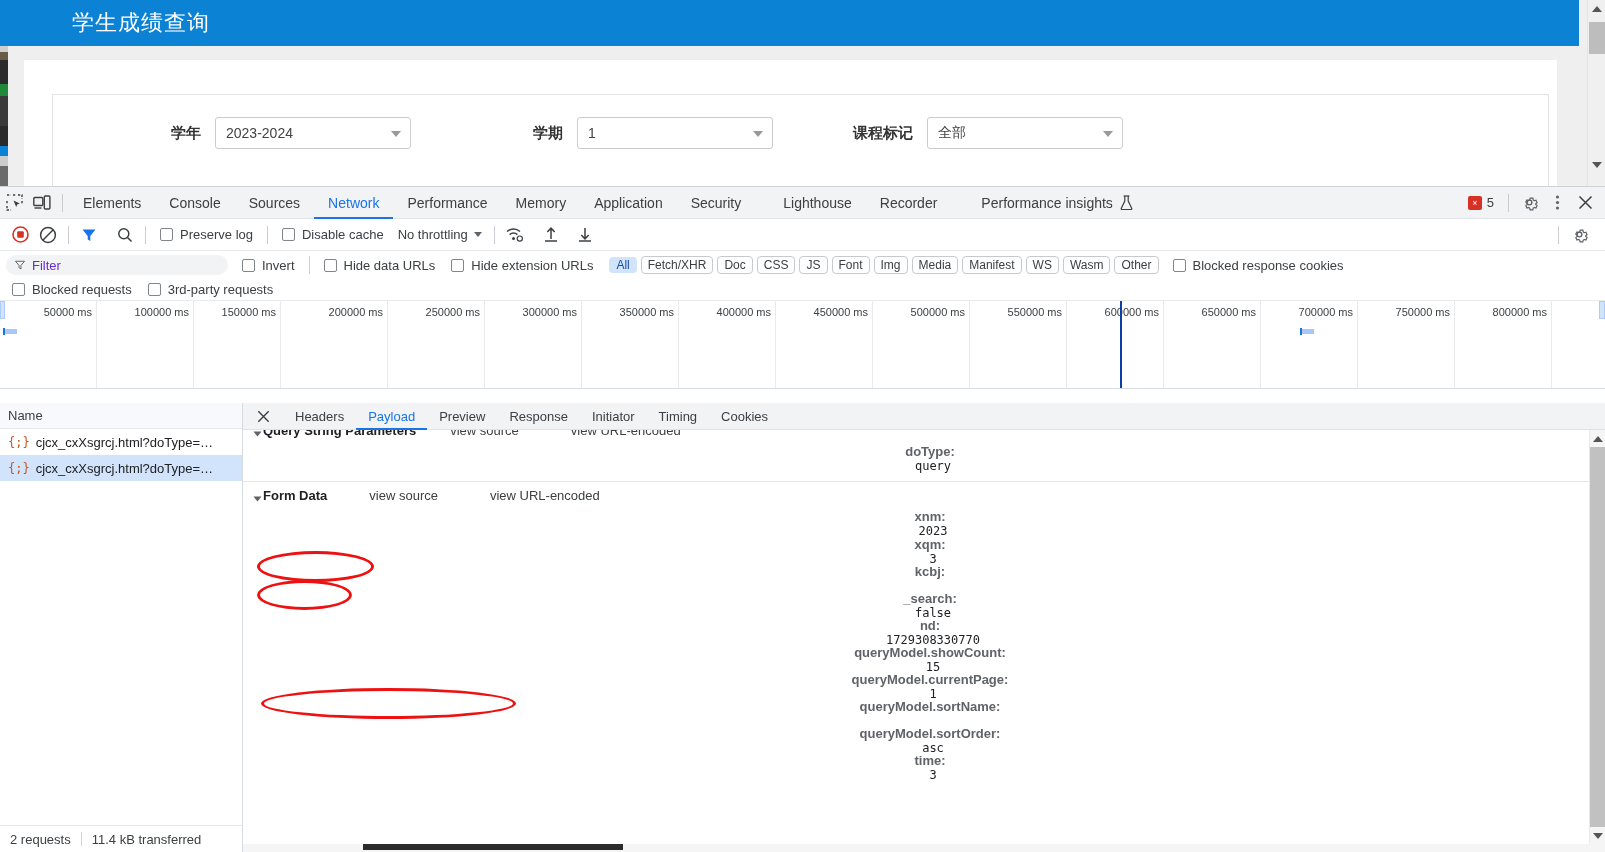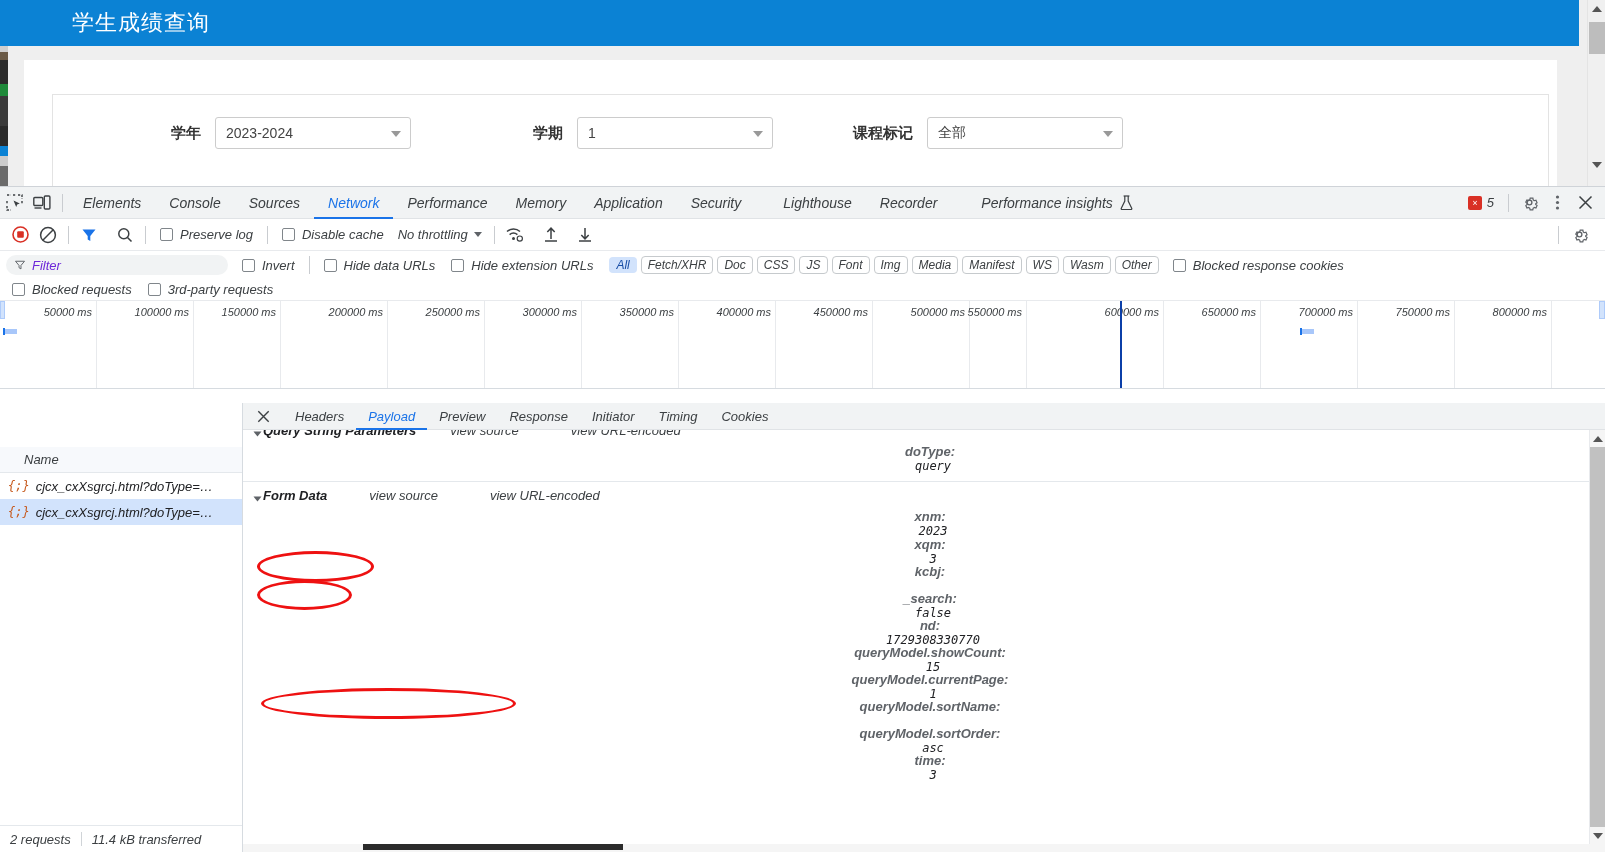--- a/index.html
+++ b/index.html
@@ -84,21 +84,21 @@
   .tri-up { width:0;height:0;border-left:5px solid transparent;border-right:5px solid transparent;border-bottom:6px solid #555; }
   .tri-down { width:0;height:0;border-left:5px solid transparent;border-right:5px solid transparent;border-top:6px solid #555; }
   #page-scrollbar .sb-thumb {
     position: absolute; left: 1px; top: 22px; width: 16px; height: 32px;
     background: #bdbdbd;
   }
 
   
   #devtools {
     position: absolute; left: 0; top: 186px; width: 1605px; height: 666px;
-    background: #ffffff; border-top: 1px solid #cfd3d8; font-style: italic;
+    background: #ffffff; border-top: 1px solid #cfd3d8;
   }
 
   
   #dt-tabbar {
     position: relative; height: 32px; background: #f1f3f4;
     border-bottom: 1px solid #e0e3e6;
     display: flex; align-items: center;
   }
   .dt-icon-btn {
     width: 28px; height: 28px; display: flex; align-items: center;
@@ -191,22 +191,22 @@
   }
 
   
   #dt-split { position: absolute; left: 0; top: 216px; right: 0; bottom: 0; display: flex; }
   #req-list {
     width: 243px; flex: 0 0 243px; background: #fff;
     border-right: 1px solid #d6dbe0; position: relative;
   }
   #req-head {
     height: 26px; background: #f7f9fc; border-bottom: 1px solid #e4e8ec;
-    display: flex; align-items: center; padding-left: 24px;
-    font-size: 13px; color: #3c4043; margin-top: 44px;
+    display: flex; align-items: center; padding-left: 8px;
+    font-size: 13px; color: #3c4043;
   }
   .req-row {
     height: 26px; display: flex; align-items: center; gap: 6px;
     padding-left: 8px; font-size: 13px; color: #202124;
     white-space: nowrap; overflow: hidden;
   }
   .req-row.selected { background: #d2e3fc; }
   .json-icon {
     font-size: 12px; color: #c5571a; font-family: "DejaVu Sans Mono", monospace;
     flex: 0 0 auto;
@@ -555,21 +555,21 @@
         </div>
       <div class="tick" style="left:679px;width:97px;">
           <span>400000 ms</span>
         </div>
       <div class="tick" style="left:776px;width:97px;">
           <span>450000 ms</span>
         </div>
       <div class="tick" style="left:873px;width:97px;">
           <span>500000 ms</span>
         </div>
-      <div class="tick" style="left:930px;width:97px;">
+      <div class="tick" style="left:970px;width:97px;">
           <span>550000 ms</span>
         </div>
       <div class="tick" style="left:1067px;width:97px;">
           <span>600000 ms</span>
         </div>
       <div class="tick" style="left:1164px;width:97px;">
           <span>650000 ms</span>
         </div>
       <div class="tick" style="left:1261px;width:97px;">
           <span>700000 ms</span>

